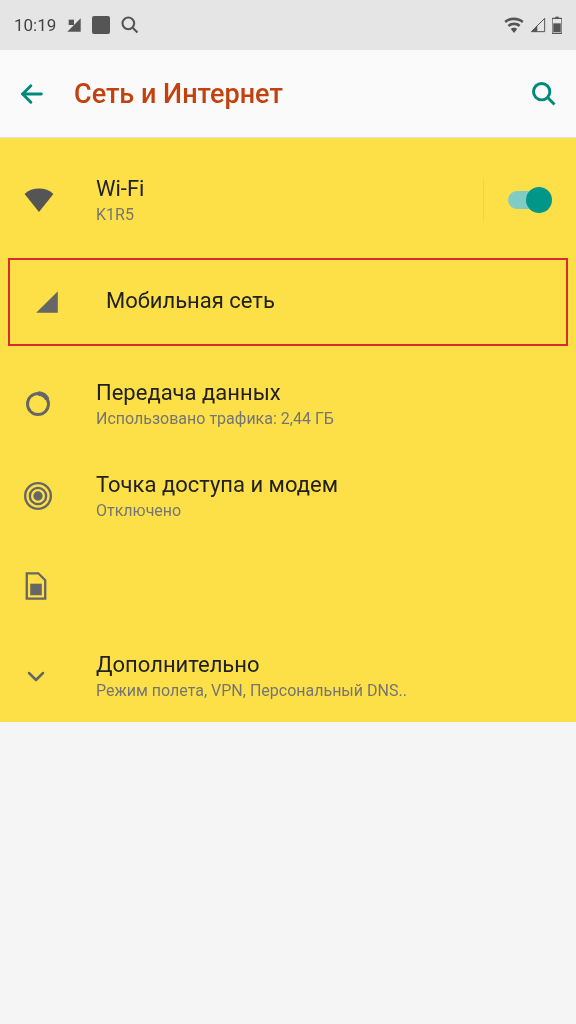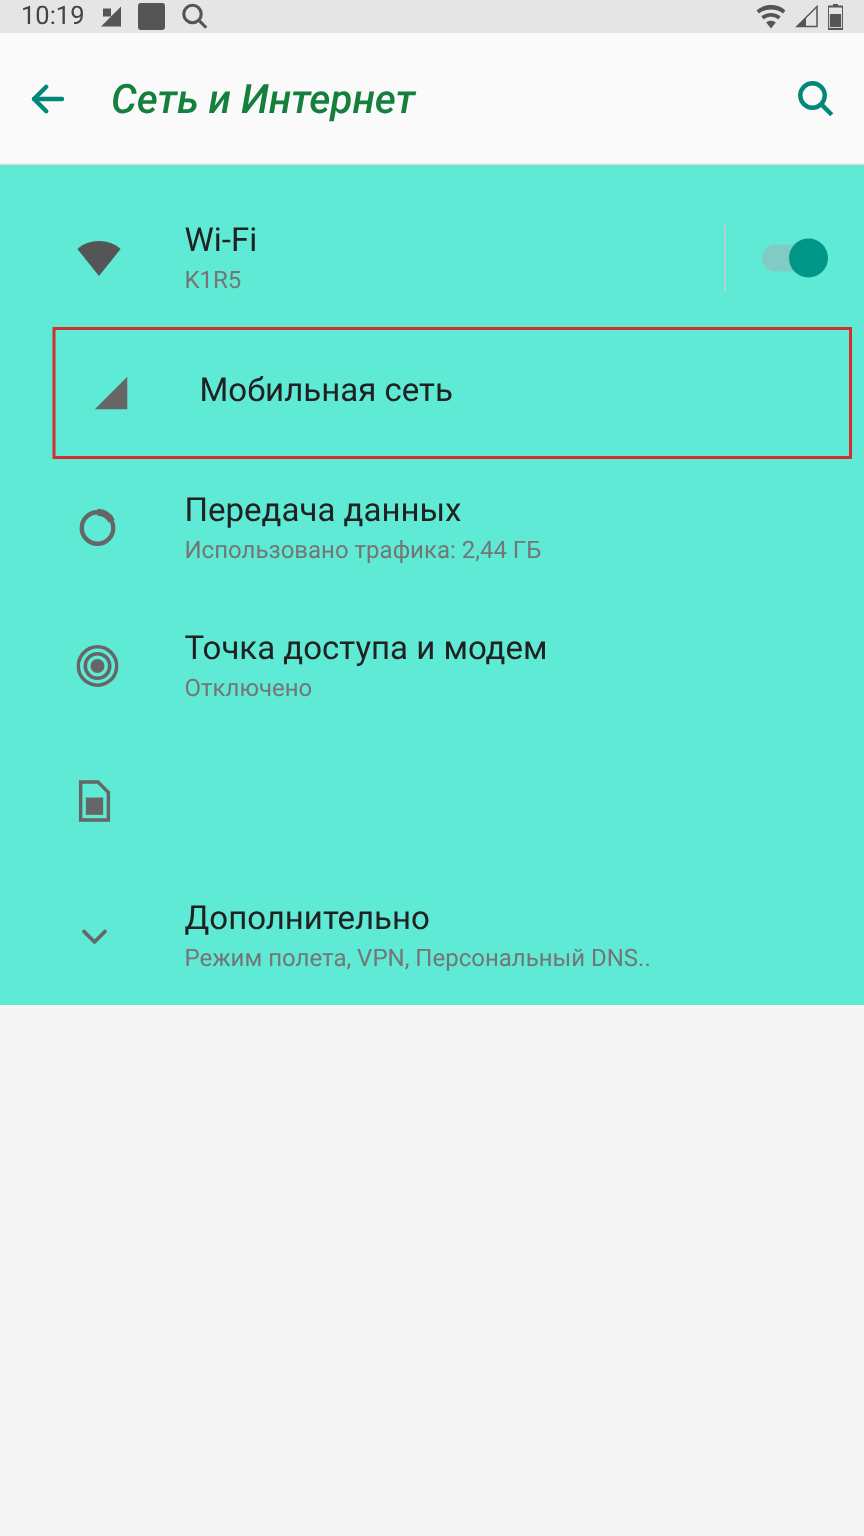--- a/index.html
+++ b/index.html
@@ -4,21 +4,21 @@
   <style>
     * { margin: 0; padding: 0; box-sizing: border-box; }
     body {
       font-family: Roboto, Arial, sans-serif;
       background: #f5f5f5;
       width: 576px;
       height: 1024px;
       overflow: hidden;
     }
     .status-bar {
-      height: 22px;
+      height: 50px;
       background: #e5e5e5;
       display: flex;
       align-items: center;
       padding: 0 14px;
       justify-content: space-between;
     }
     .status-left {
       display: flex;
       align-items: center;
       gap: 10px;
@@ -49,43 +49,41 @@
       align-items: center;
       padding: 0 18px;
       border-bottom: 1px solid #e0e0e0;
     }
     .back-arrow {
       color: #00897b;
       margin-right: 28px;
     }
     .header-title {
       font-size: 27px;
-      color: #15803d;
+      color: #c2410c;
       font-weight: 500;
       flex: 1;
-      font-style: italic;
     }
     .header-search {
       color: #00897b;
     }
     .content {
-      background: #5eead4;
+      background: #fde047;
       padding-top: 16px;
-      padding-left: 27px;
     }
     .settings-item {
       display: flex;
       align-items: center;
       padding: 22px 24px;
       min-height: 88px;
       position: relative;
     }
     .settings-item.highlighted {
       border: 2px solid #d32f2f;
-      margin: 0 8px;
+      margin: 12px 8px;
       align-items: center;
     }
     .item-icon {
       width: 48px;
       display: flex;
       align-items: center;
       justify-content: flex-start;
       margin-right: 24px;
       color: #666;
     }

